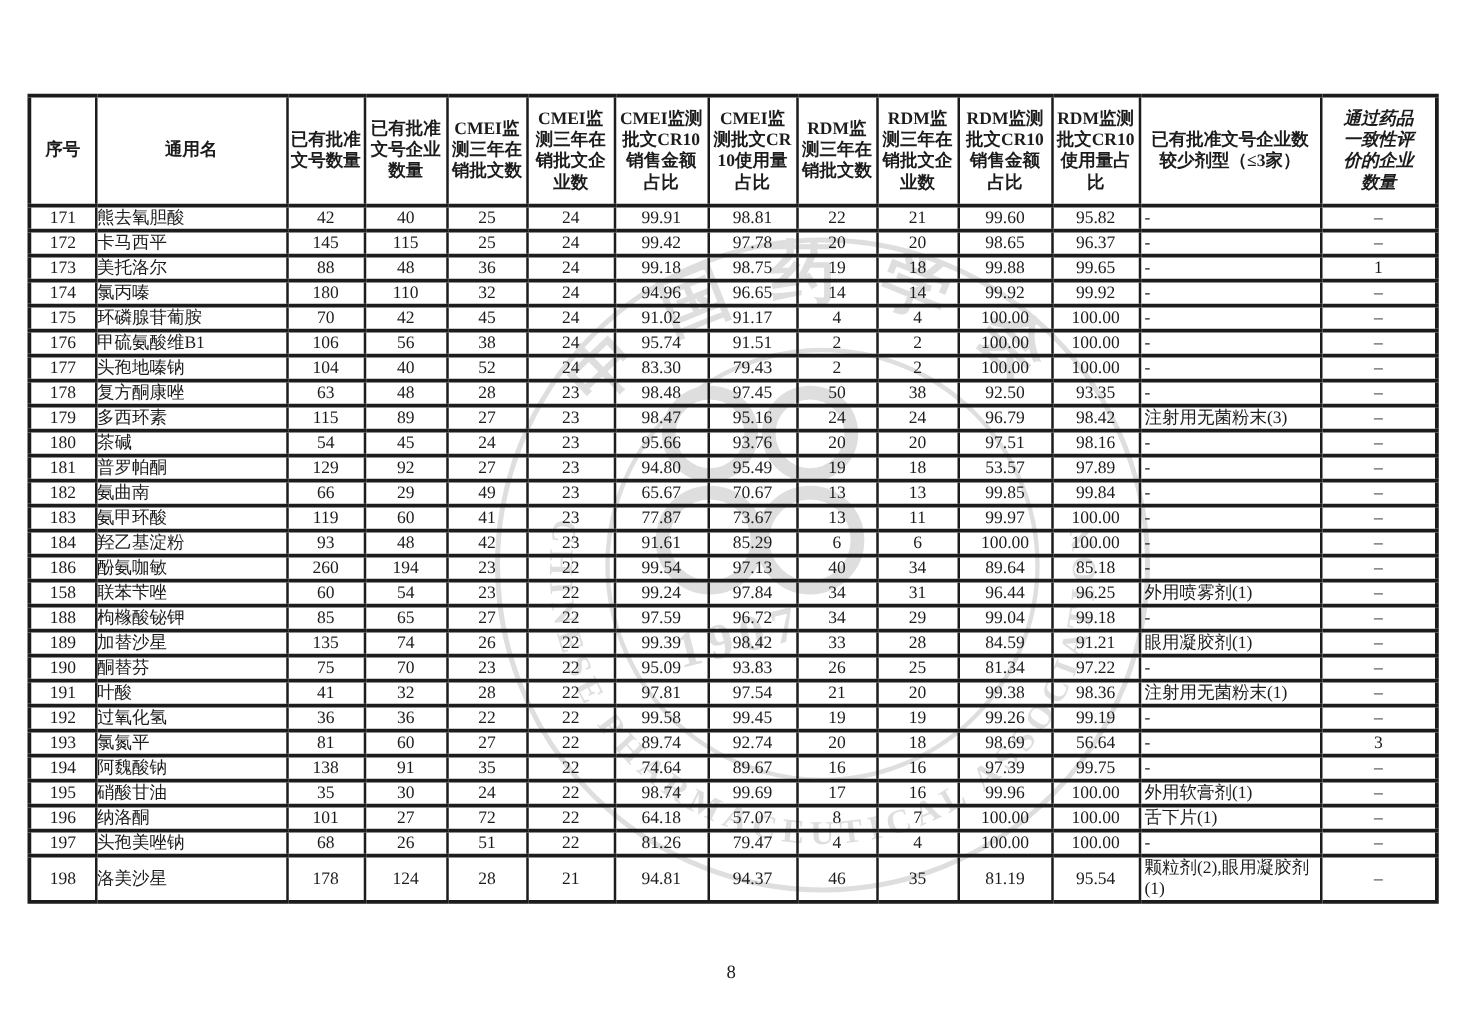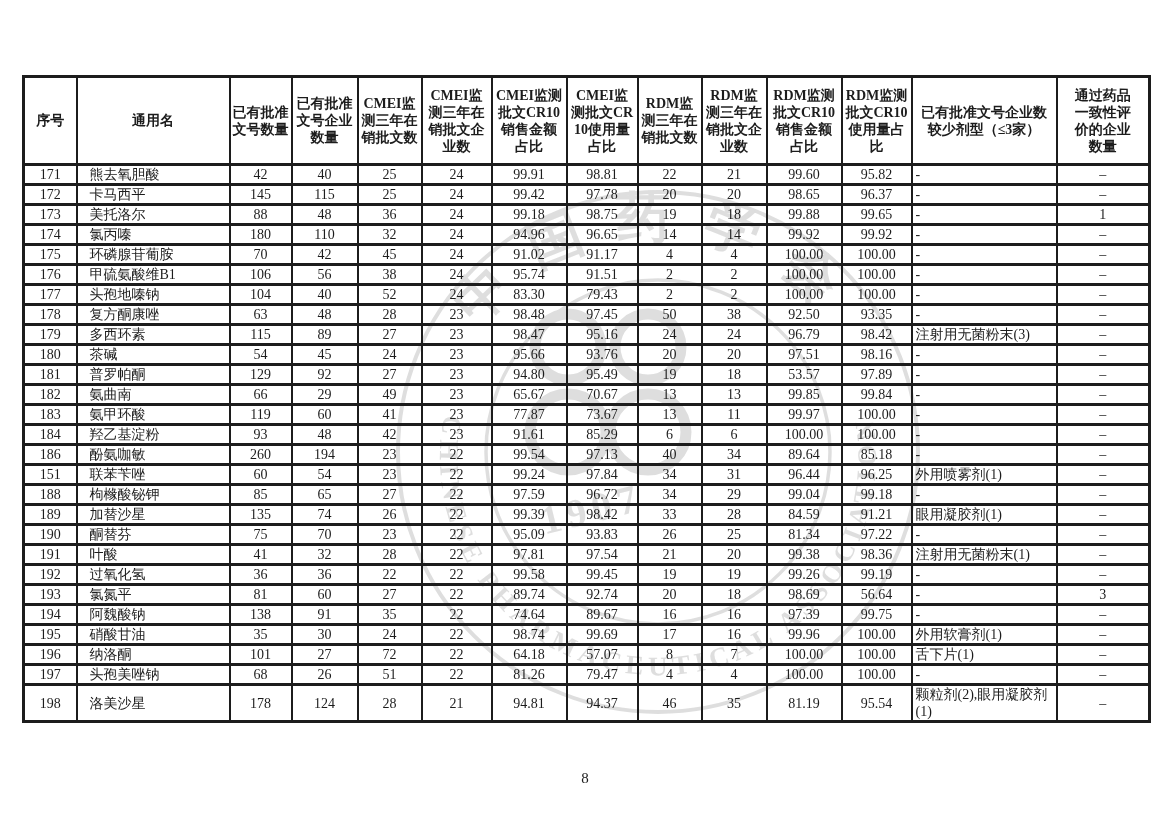--- a/index.html
+++ b/index.html
@@ -20,27 +20,27 @@
     border-left:2px solid #1c1c1c;border-right:2px solid #1c1c1c;
     border-top:3px solid #1c1c1c;border-bottom:3px solid #1c1c1c;
     padding:0 2px;overflow:hidden;background:transparent;
   }
   .drug-table{border:3px solid #1c1c1c;}
   .drug-table thead tr{height:88px;}
   .drug-table th{
     font-size:14px;font-weight:bold;line-height:17px;text-align:center;
     vertical-align:middle;word-break:break-all;
   }
-  .drug-table th:last-child{padding:0 13px;}
+  .drug-table th:last-child{padding:0 13px;font-style:italic;}
   .drug-table tbody tr{height:20px;}
   .drug-table td{
     font-size:14px;line-height:17px;text-align:center;vertical-align:middle;
     white-space:nowrap;
   }
-  .drug-table td:nth-child(2){text-align:left;padding-left:12px;}
+  .drug-table td:nth-child(2){text-align:left;padding-left:0;}
   .drug-table td:nth-child(13){
     text-align:left;padding-left:3px;white-space:normal;word-break:break-all;
   }
   
   .page-number{
     position:absolute;left:0;top:770px;width:1170px;text-align:center;
     font-size:15px;z-index:1;
   }
 </style>
 </head>
@@ -342,21 +342,21 @@
           <td>99.54</td>
           <td>97.13</td>
           <td>40</td>
           <td>34</td>
           <td>89.64</td>
           <td>85.18</td>
           <td>-</td>
           <td>–</td>
         </tr>
         <tr>
-          <td>151</td>
+          <td>158</td>
           <td>联苯苄唑</td>
           <td>60</td>
           <td>54</td>
           <td>23</td>
           <td>22</td>
           <td>99.24</td>
           <td>97.84</td>
           <td>34</td>
           <td>31</td>
           <td>96.44</td>

